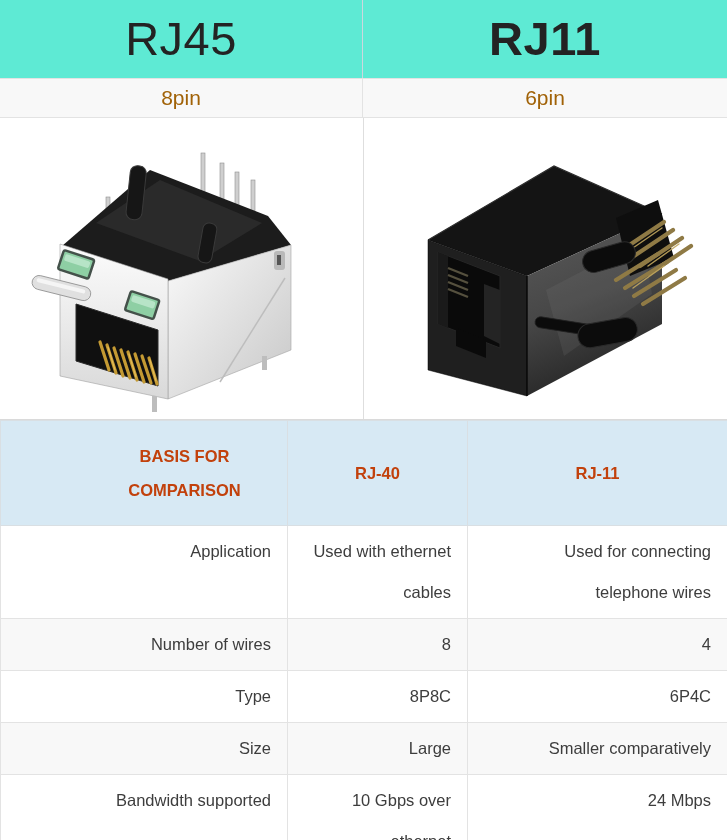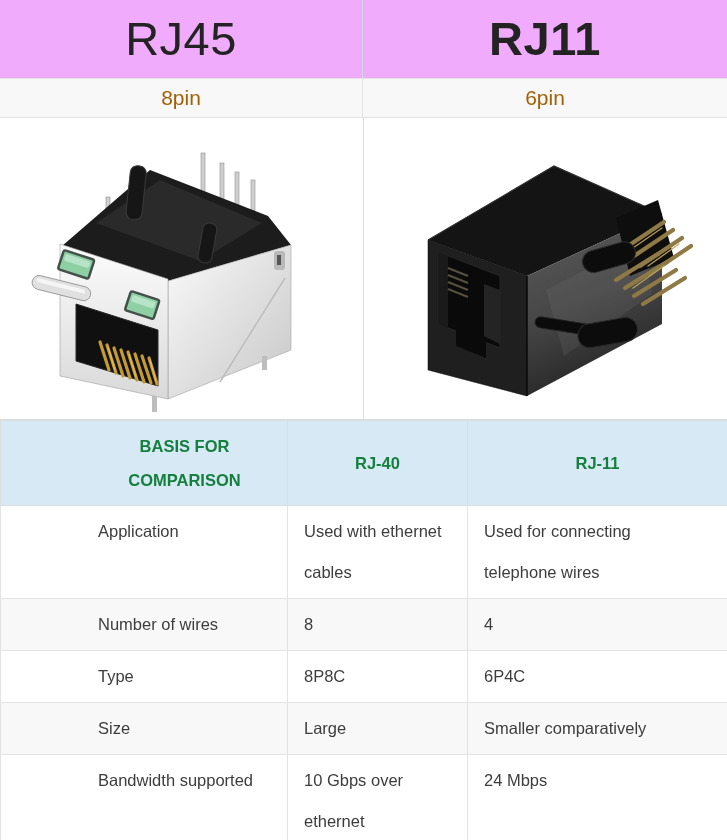--- a/index.html
+++ b/index.html
@@ -3,21 +3,21 @@
 <meta charset="utf-8">
 <style>
   html,body{margin:0;padding:0;background:#ffffff;}
   body{
     width:727px;height:840px;overflow:hidden;
     font-family:"Liberation Sans",sans-serif;color:#383838;
   }
   .page{width:727px;height:840px;position:relative;background:#fff;}
 
   
-  .top-header{display:flex;height:78px;background:#f0abfc;}
+  .top-header{display:flex;height:78px;background:#5eead4;}
   .top-cell{box-sizing:border-box;display:flex;align-items:center;justify-content:center;
     font-size:47px;line-height:78px;color:#232323;letter-spacing:0.5px;}
   .top-cell.left{flex:0 0 363px;border-right:1px solid #ccd7de;}
   .top-cell.right{flex:1;font-weight:bold;}
 
   
   .sub-header{display:flex;height:40px;background:#f8f8f8;box-sizing:border-box;
     border-top:1px solid #e3e3e3;border-bottom:1px solid #e3e3e3;}
   .sub-cell{box-sizing:border-box;display:flex;align-items:center;justify-content:center;
     font-size:21px;color:#a16207;}
@@ -27,28 +27,28 @@
   
   .images{display:flex;height:302px;background:#fff;box-sizing:border-box;
     border-bottom:1px solid #dadada;}
   .img-cell{box-sizing:border-box;flex:0 0 363px;display:flex;align-items:center;justify-content:center;}
   .img-cell.left{border-right:1px solid #dedede;}
   .img-cell.right{flex:1;}
 
   
   table.compare{width:727px;border-collapse:collapse;table-layout:fixed;}
   .compare th{
-    background:#d7e9f4;color:#15803d;font-weight:bold;font-size:16.5px;
-    line-height:34px;padding:8px 16px;text-align:center;vertical-align:middle;
+    background:#d7e9f4;color:#c2410c;font-weight:bold;font-size:16.5px;
+    line-height:34px;padding:18px 16px;text-align:center;vertical-align:middle;
     border:1px solid #d9dfe3;white-space:pre-line;
   }
   .compare th.basis{padding-left:97px;}
   .compare td{
     font-size:16.5px;color:#3d3d3d;line-height:41px;padding:5px 16px;
-    vertical-align:top;text-align:left;border:1px solid #e3e3e3;
+    vertical-align:top;text-align:right;border:1px solid #e3e3e3;
     white-space:pre-line;background:#fff;
   }
   .compare td.label{padding-left:97px;}
   .compare tbody tr:nth-child(even) td{background:#f8f8f8;}
 </style>
 </head>
 <body>
 
 <div class="page">
 

